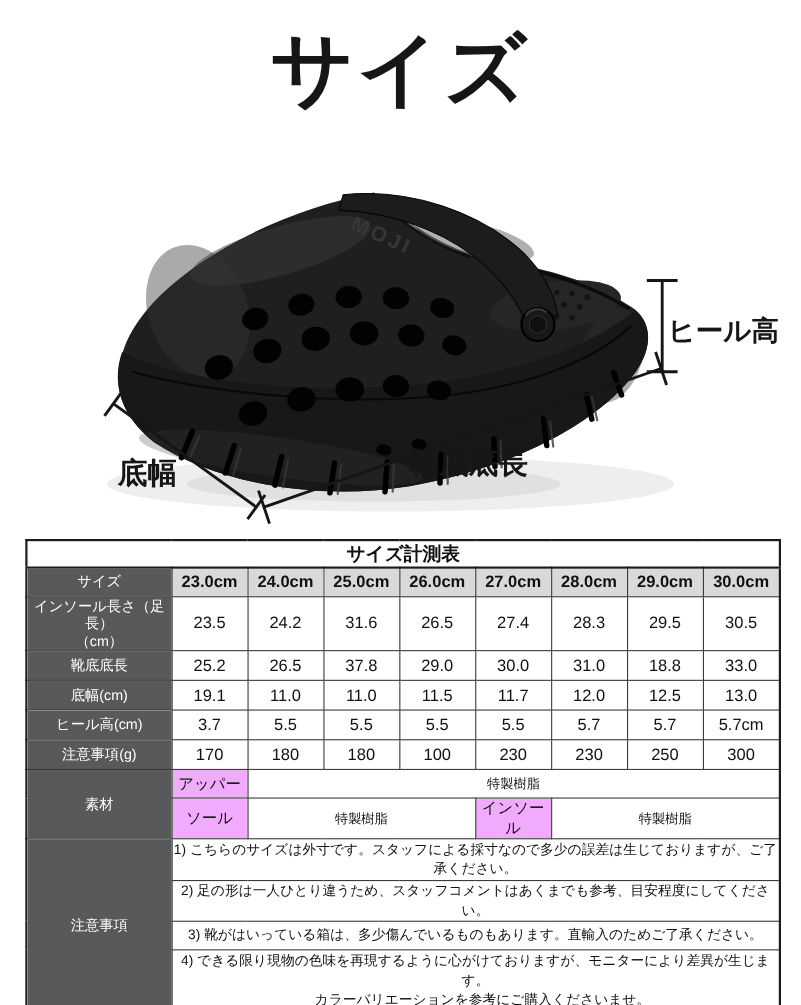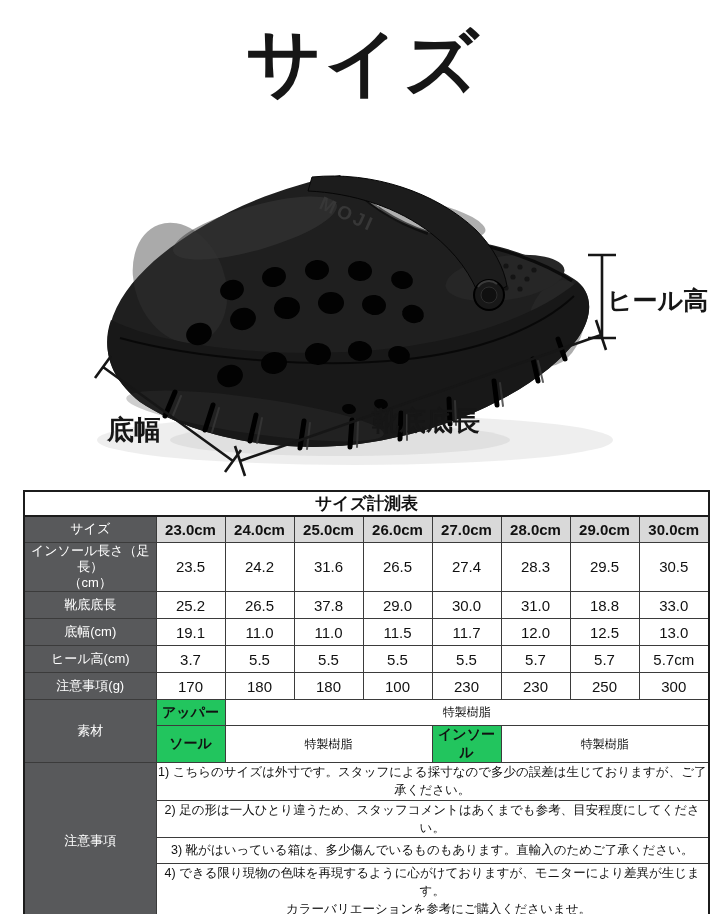--- a/index.html
+++ b/index.html
@@ -43,21 +43,21 @@
   .r-title{height:22px;font-family:Liberation Mono, monospace;}
   .r-title th{font-size:17px;font-weight:700;background:#fff;border-bottom:2px solid #1c1c1c;}
   .r-head{height:26px;}
   .c-dark{background:#58595B;color:#fff !important;font-size:13px;font-weight:400;}
   .c-size{background:#D9D9D9;font-weight:700;font-size:15px;}
   .r-insole{height:38px;}
   .r-data{height:27px;}
   .c-label{white-space:pre-line;line-height:1.25;padding:1px 2px;}
   .c-num{font-size:15px;}
   .r-mat{height:26px;}
-  .c-matlabel{font-weight:700;font-size:14px;background:#22c55e;}
+  .c-matlabel{font-weight:400;font-size:14px;background:#f0abfc;}
   .c-matval{font-size:12px;}
   .c-note{
     text-align:left;
     font-size:12.5px;
     line-height:1.45;
     padding:3px 8px;
     white-space:pre-line;
     color:#222;
   }
   .rn1{height:24px;} .rn2{height:27px;} .rn3{height:26px;} .rn4{height:48px;}

